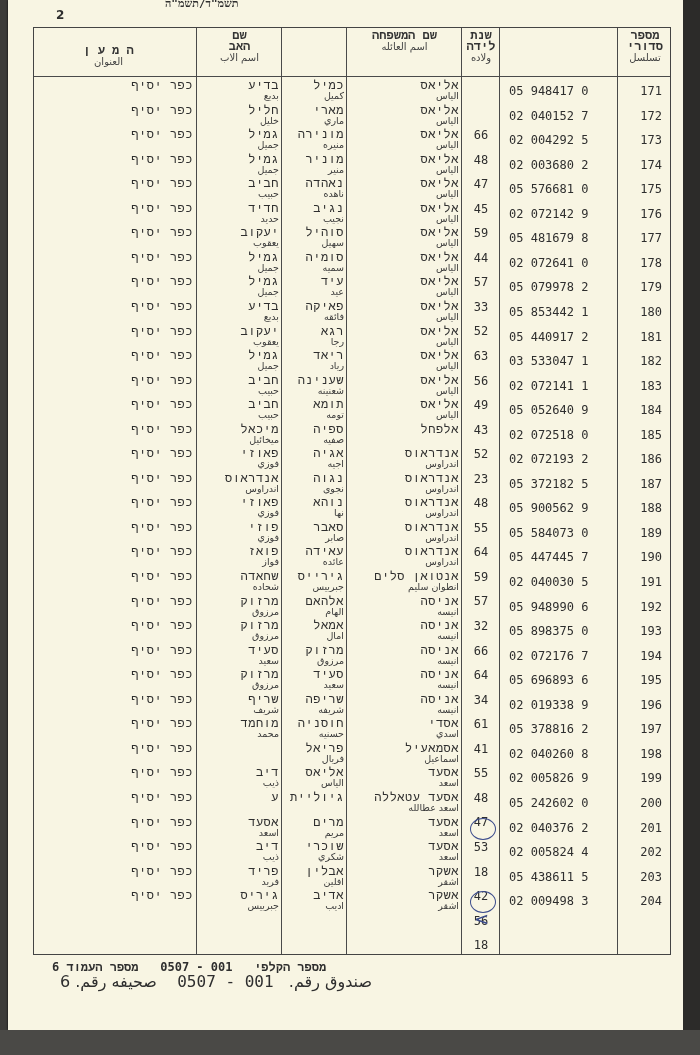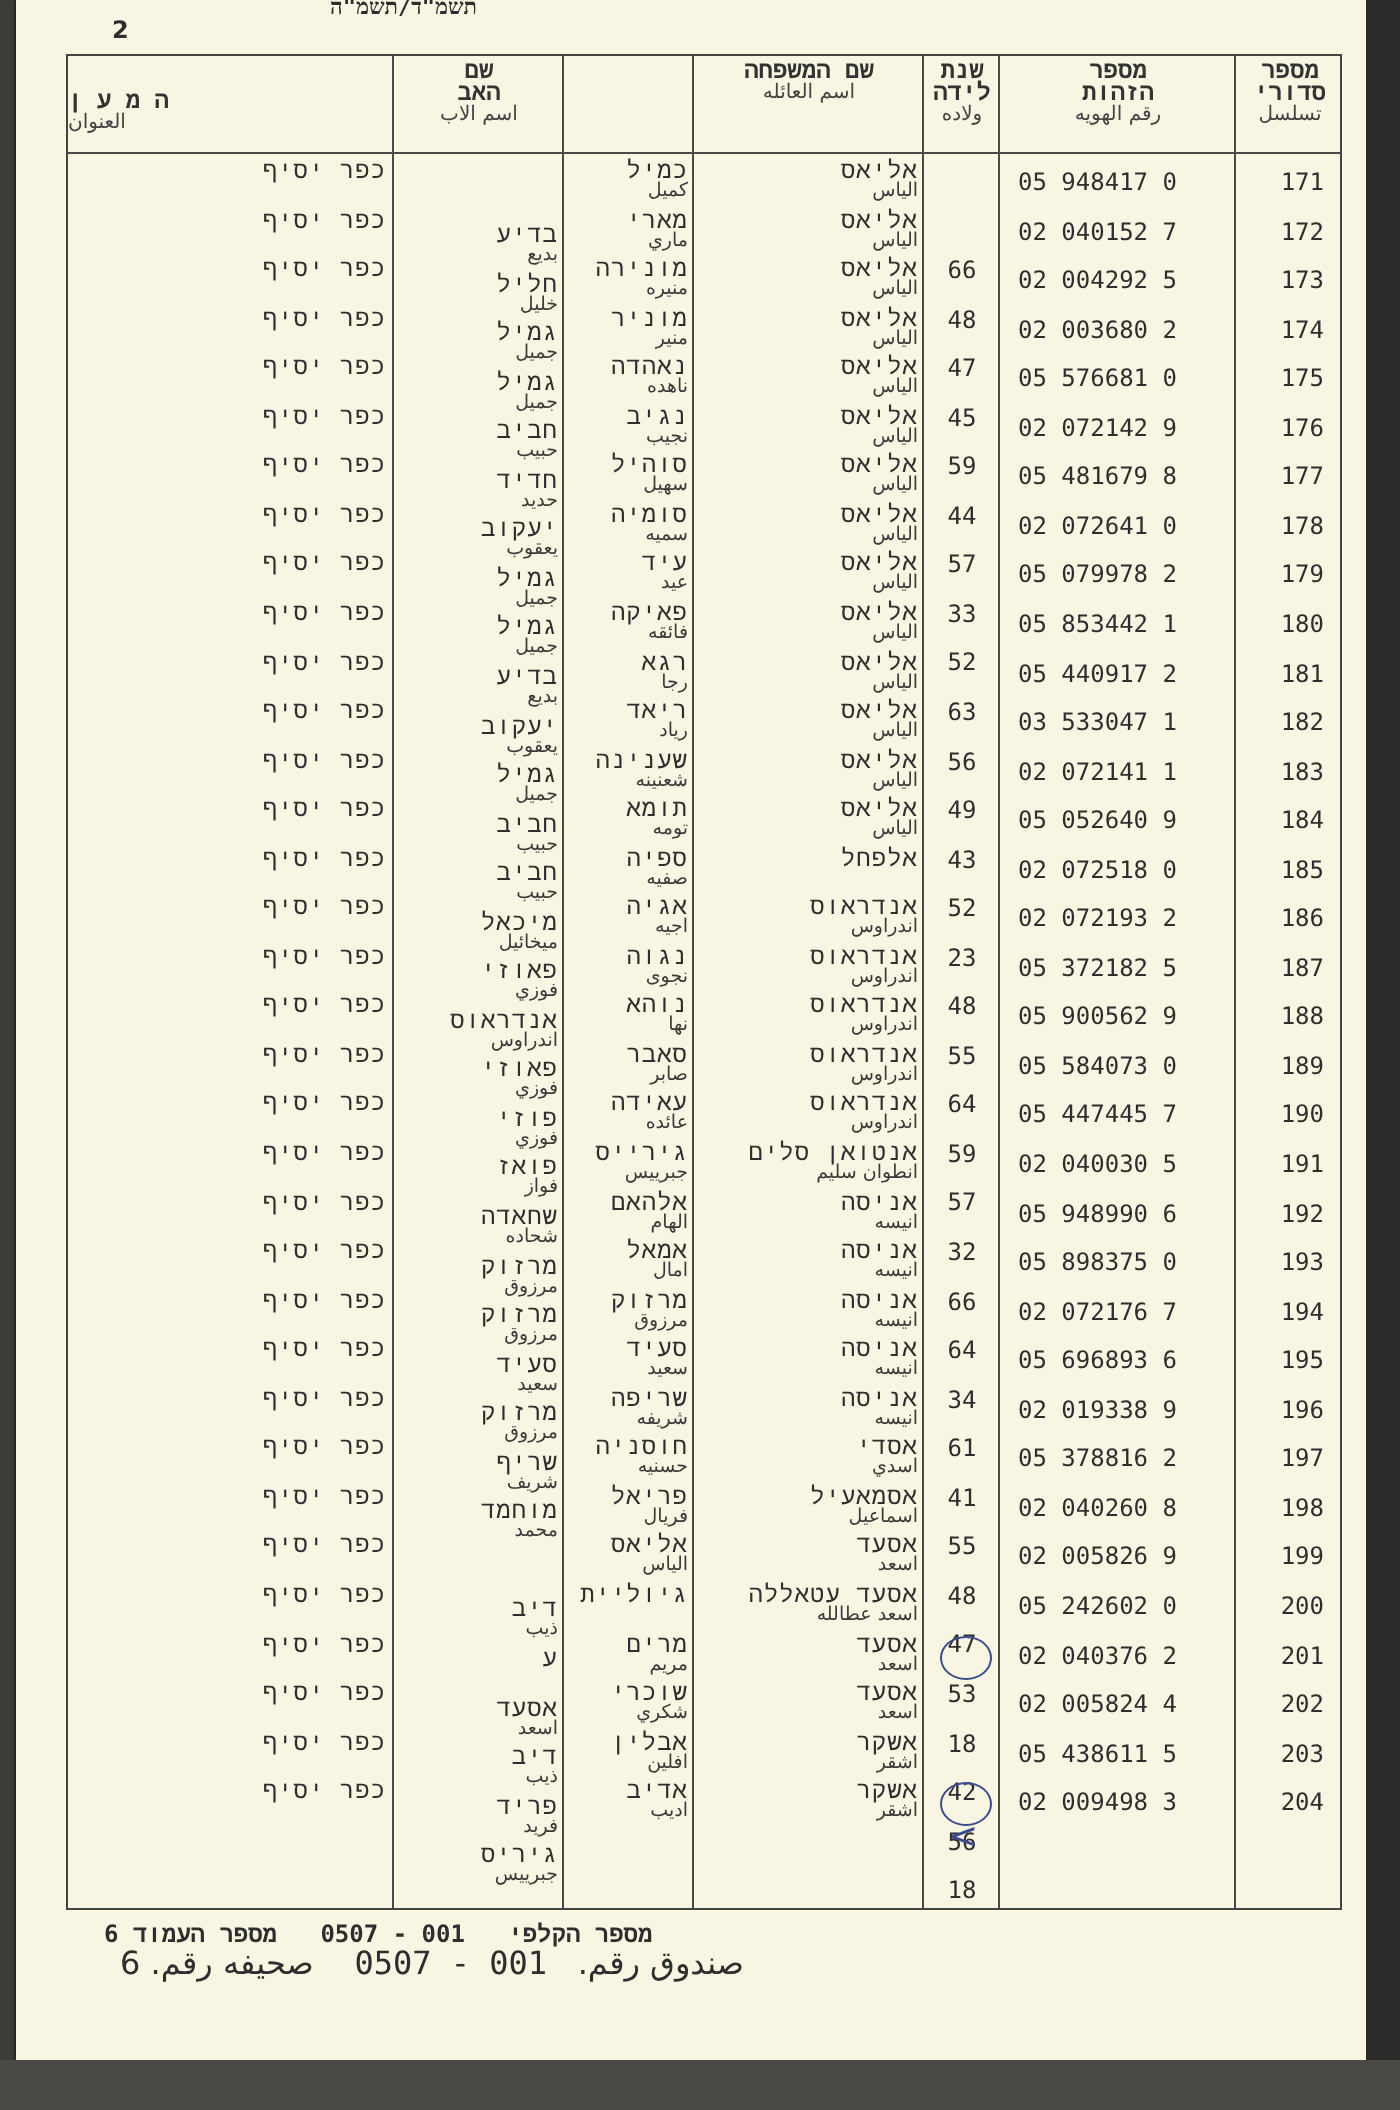--- a/index.html
+++ b/index.html
@@ -27,21 +27,21 @@
   .h-ar { font-size:10px; color:#444; display:block; font-family:"DejaVu Sans", sans-serif; }
 
   .row { position:absolute; left:0; width:100%; height:24.5px; }
   .cell { position:absolute; top:0; height:24.5px; box-sizing:border-box; direction:rtl; }
   .he { display:block; font-size:12px; line-height:12px; white-space:nowrap; letter-spacing:0.5px; }
   .ar { display:block; font-size:9.5px; line-height:10px; white-space:nowrap; color:#3a3a3a;
         font-family:"DejaVu Sans", sans-serif; }
   .num { direction:ltr; font-size:12px; line-height:24px; white-space:nowrap; }
 
   .c-addr { left:0; width:163px; text-align:right; padding-right:4px; }
-  .c-father { left:163px; width:85px; text-align:right; padding-right:3px;margin-top:32px; }
+  .c-father { left:163px; width:85px; text-align:right; padding-right:3px; }
   .c-first { left:248px; width:65px; text-align:right; padding-right:3px; }
   .c-family { left:313px; width:115px; text-align:right; padding-right:3px; }
   .c-year { left:428px; width:38px; text-align:center;margin-top:44px; }
   .c-id { left:466px; width:118px; text-align:left; padding-left:9px; }
   .c-serial { left:584px; width:54px; text-align:right; padding-right:10px; }
 
   .circle { position:absolute; left:436px; width:24px; height:20px; border:1.3px solid #3c4c8c;
             border-radius:50%; top:2px; }
   .pen-mark { position:absolute; left:440px; top:908px; font-size:18px; color:#3c4c8c; font-family:"DejaVu Sans", sans-serif; }
 
@@ -64,40 +64,36 @@
 <div class="tbl" id="tbl">
 
   <div class="vline" style="left:162px"></div>
   <div class="vline" style="left:247px"></div>
   <div class="vline" style="left:312px"></div>
   <div class="vline" style="left:427px"></div>
   <div class="vline" style="left:465px"></div>
   <div class="vline" style="left:583px"></div>
   <div class="hline" style="top:48px"></div>
 
-  <div class="hcell" style="left:0;width:163px;padding-top:17px;text-align:left;padding-right:14px;">
+  <div class="hcell" style="left:0;width:163px;padding-top:17px;text-align:center;padding-right:14px;">
     <span class="h-he">ה מ ע ן</span>
     <span class="h-ar">العنوان</span>
   </div>
   <div class="hcell" style="left:163px;width:85px;">
     <span class="h-he" style="width:38px;margin:0 auto;">שם האב</span>
     <span class="h-ar">اسم الاب</span>
   </div>
   <div class="hcell" style="left:313px;width:115px;">
     <span class="h-he" style="width:70px;margin:0 auto;">שם המשפחה</span>
     <span class="h-ar">اسم العائله</span>
   </div>
   <div class="hcell" style="left:428px;width:38px;">
     <span class="h-he" style="width:36px;margin:0 auto;">שנת לידה</span>
     <span class="h-ar">ولاده</span>
   </div>
-  <div class="hcell" style="left:466px;width:118px;">
-    <span class="h-he" style="width:60px;margin:0 auto;">מספר הזהות</span>
-    <span class="h-ar">رقم الهويه</span>
-  </div>
   <div class="hcell" style="left:584px;width:54px;">
     <span class="h-he" style="width:50px;margin:0 auto;">מספר סדורי</span>
     <span class="h-ar">تسلسل</span>
   </div>
 
   <div id="rows">
       <div class="row" style="top: 51px;">
         <div class="cell c-addr">
           <span class="he">כפר יסיף</span>
         </div>

